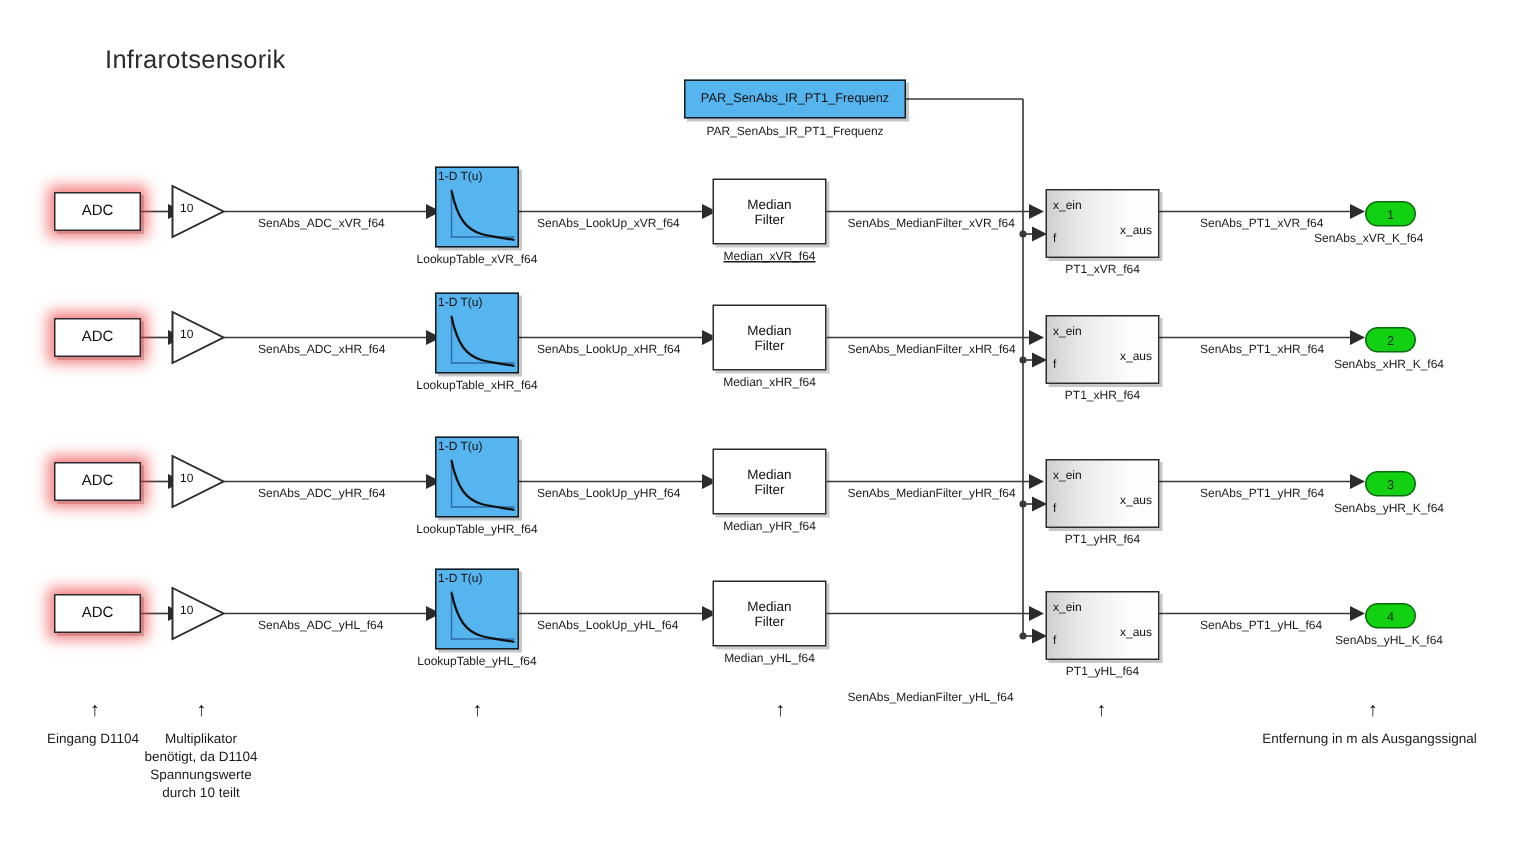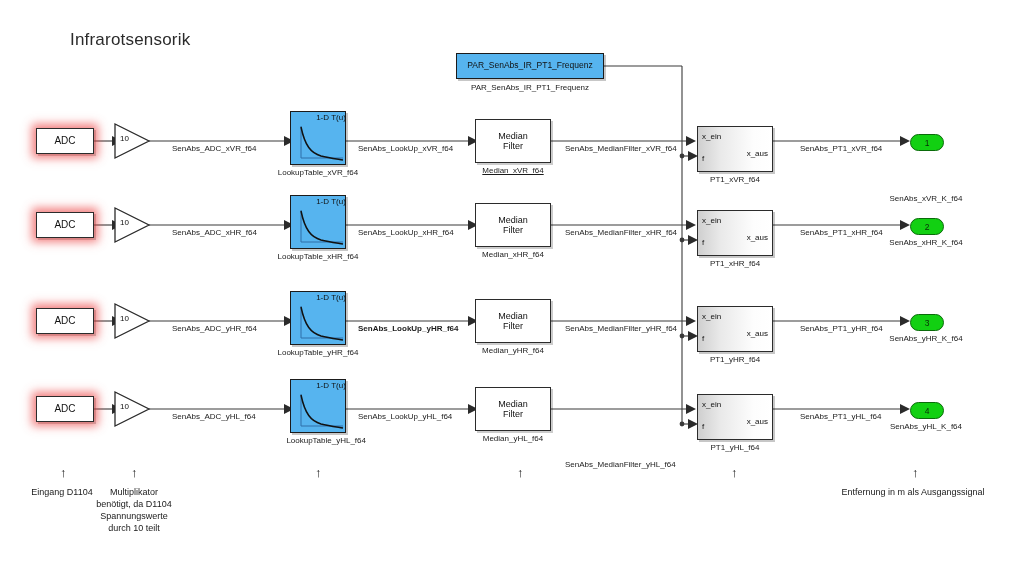--- a/index.html
+++ b/index.html
@@ -20,21 +20,21 @@
   
   .adc{width:58px;height:26px;font-size:10px;background:#ffffff;
        box-shadow:0 0 9px 4px rgba(237,72,72,.70),2px 2px 0 0 rgba(0,0,0,.22);}
   .gain-wrap{position:absolute;width:36px;height:36px;}
   .gain-wrap svg{position:absolute;left:0;top:0;overflow:visible;}
   .gain-val{position:absolute;left:6px;top:11px;font-size:8px;color:#111;}
 
   
   .lut{width:56px;height:54px;background:#56b4ef;border:1.3px solid #1b1b1b;
        box-shadow:2px 2px 0 0 rgba(0,0,0,.22);padding:0;display:block;}
-  .lut-cap{position:absolute;left:13px;top:1px;width:100%;text-align:center;
+  .lut-cap{position:absolute;left:1px;top:1px;width:100%;text-align:left;
            font-size:8px;color:#111;}
   .lut svg{position:absolute;left:0;top:0;}
 
   
   .median{width:76px;height:44px;box-shadow:2px 2px 0 0 rgba(0,0,0,.20);
           flex-direction:column;font-size:9px;}
 
   
   .pt1{width:76px;height:46px;display:block;padding:0;
        background:linear-gradient(to right,#cfcfcf 0%,#e9e9e9 30%,#fdfdfd 75%,#ffffff 100%);
@@ -181,21 +181,21 @@
     <span class="p-in" style="top:5px;">x_ein</span>
     <span class="p-in" style="top:27px;">f</span>
     <span class="p-out" style="top:22px;">x_aus</span>
   </div>
   <div class="cap" style="left:687px;top:175px;width:96px;text-align:center;">PT1_xVR_f64</div>
   <div class="sig" style="left:800px;top:144px;">SenAbs_PT1_xVR_f64</div>
 
   <div class="outport" style="left:910px;top:134px;">
     <span>1</span>
   </div>
-  <div class="cap" style="left:876px;top:154px;width:100px;text-align:center;margin-top:40px;">SenAbs_xVR_K_f64</div>
+  <div class="cap" style="left:876px;top:154px;width:100px;">SenAbs_xVR_K_f64</div>
 
   <div class="blk adc" style="left:36px;top:212px;">
     <span>ADC</span>
   </div>
 
   <div class="gain-wrap" style="left:114px;top:207px;">
     <svg width="40" height="36">
         <polygon points="1,1 1,35 35,18" fill="#ffffff" stroke="#2b2b2b" stroke-width="1.3"></polygon>
       </svg>
     <span class="gain-val">10</span>
@@ -245,21 +245,21 @@
   <div class="sig" style="left:172px;top:324px;">SenAbs_ADC_yHR_f64</div>
 
   <div class="blk lut" style="left:290px;top:291px;">
     <span class="lut-cap">1-D T(u)</span>
     <svg width="56" height="54">
       <polyline points="10,14 10,46 52,46" fill="none" stroke="#2f6ea8" stroke-width="1"></polyline>
       <path d="M10,15 C14,34 20,41 30,44 C38,46 46,47 52,48" fill="none" stroke="#111" stroke-width="1.5"></path>
     </svg>
   </div>
   <div class="cap" style="left:270px;top:348px;width:96px;text-align:center;">LookupTable_yHR_f64</div>
-  <div class="sig" style="left:358px;top:324px;font-weight:bold;">SenAbs_LookUp_yHR_f64</div>
+  <div class="sig" style="left:358px;top:324px;">SenAbs_LookUp_yHR_f64</div>
 
   <div class="blk median" style="left:475px;top:299px;">
     <span>Median</span>
     <span>Filter</span>
   </div>
   <div class="cap" style="left:465px;top:346px;width:96px;text-align:center;">Median_yHR_f64</div>
   <div class="sig" style="left:565px;top:324px;">SenAbs_MedianFilter_yHR_f64</div>
 
   <div class="blk pt1" style="left:697px;top:306px;">
     <span class="p-in" style="top:5px;">x_ein</span>
@@ -286,21 +286,21 @@
   </div>
   <div class="sig" style="left:172px;top:412px;">SenAbs_ADC_yHL_f64</div>
 
   <div class="blk lut" style="left:290px;top:379px;">
     <span class="lut-cap">1-D T(u)</span>
     <svg width="56" height="54">
       <polyline points="10,14 10,46 52,46" fill="none" stroke="#2f6ea8" stroke-width="1"></polyline>
       <path d="M10,15 C14,34 20,41 30,44 C38,46 46,47 52,48" fill="none" stroke="#111" stroke-width="1.5"></path>
     </svg>
   </div>
-  <div class="cap" style="left:270px;top:436px;width:96px;text-align:right;">LookupTable_yHL_f64</div>
+  <div class="cap" style="left:270px;top:436px;width:96px;text-align:center;">LookupTable_yHL_f64</div>
   <div class="sig" style="left:358px;top:412px;">SenAbs_LookUp_yHL_f64</div>
 
   <div class="blk median" style="left:475px;top:387px;">
     <span>Median</span>
     <span>Filter</span>
   </div>
   <div class="cap" style="left:465px;top:434px;width:96px;text-align:center;">Median_yHL_f64</div>
   <div class="sig" style="left:565px;top:412px;margin-top:48px;">SenAbs_MedianFilter_yHL_f64</div>
 
   <div class="blk pt1" style="left:697px;top:394px;">

